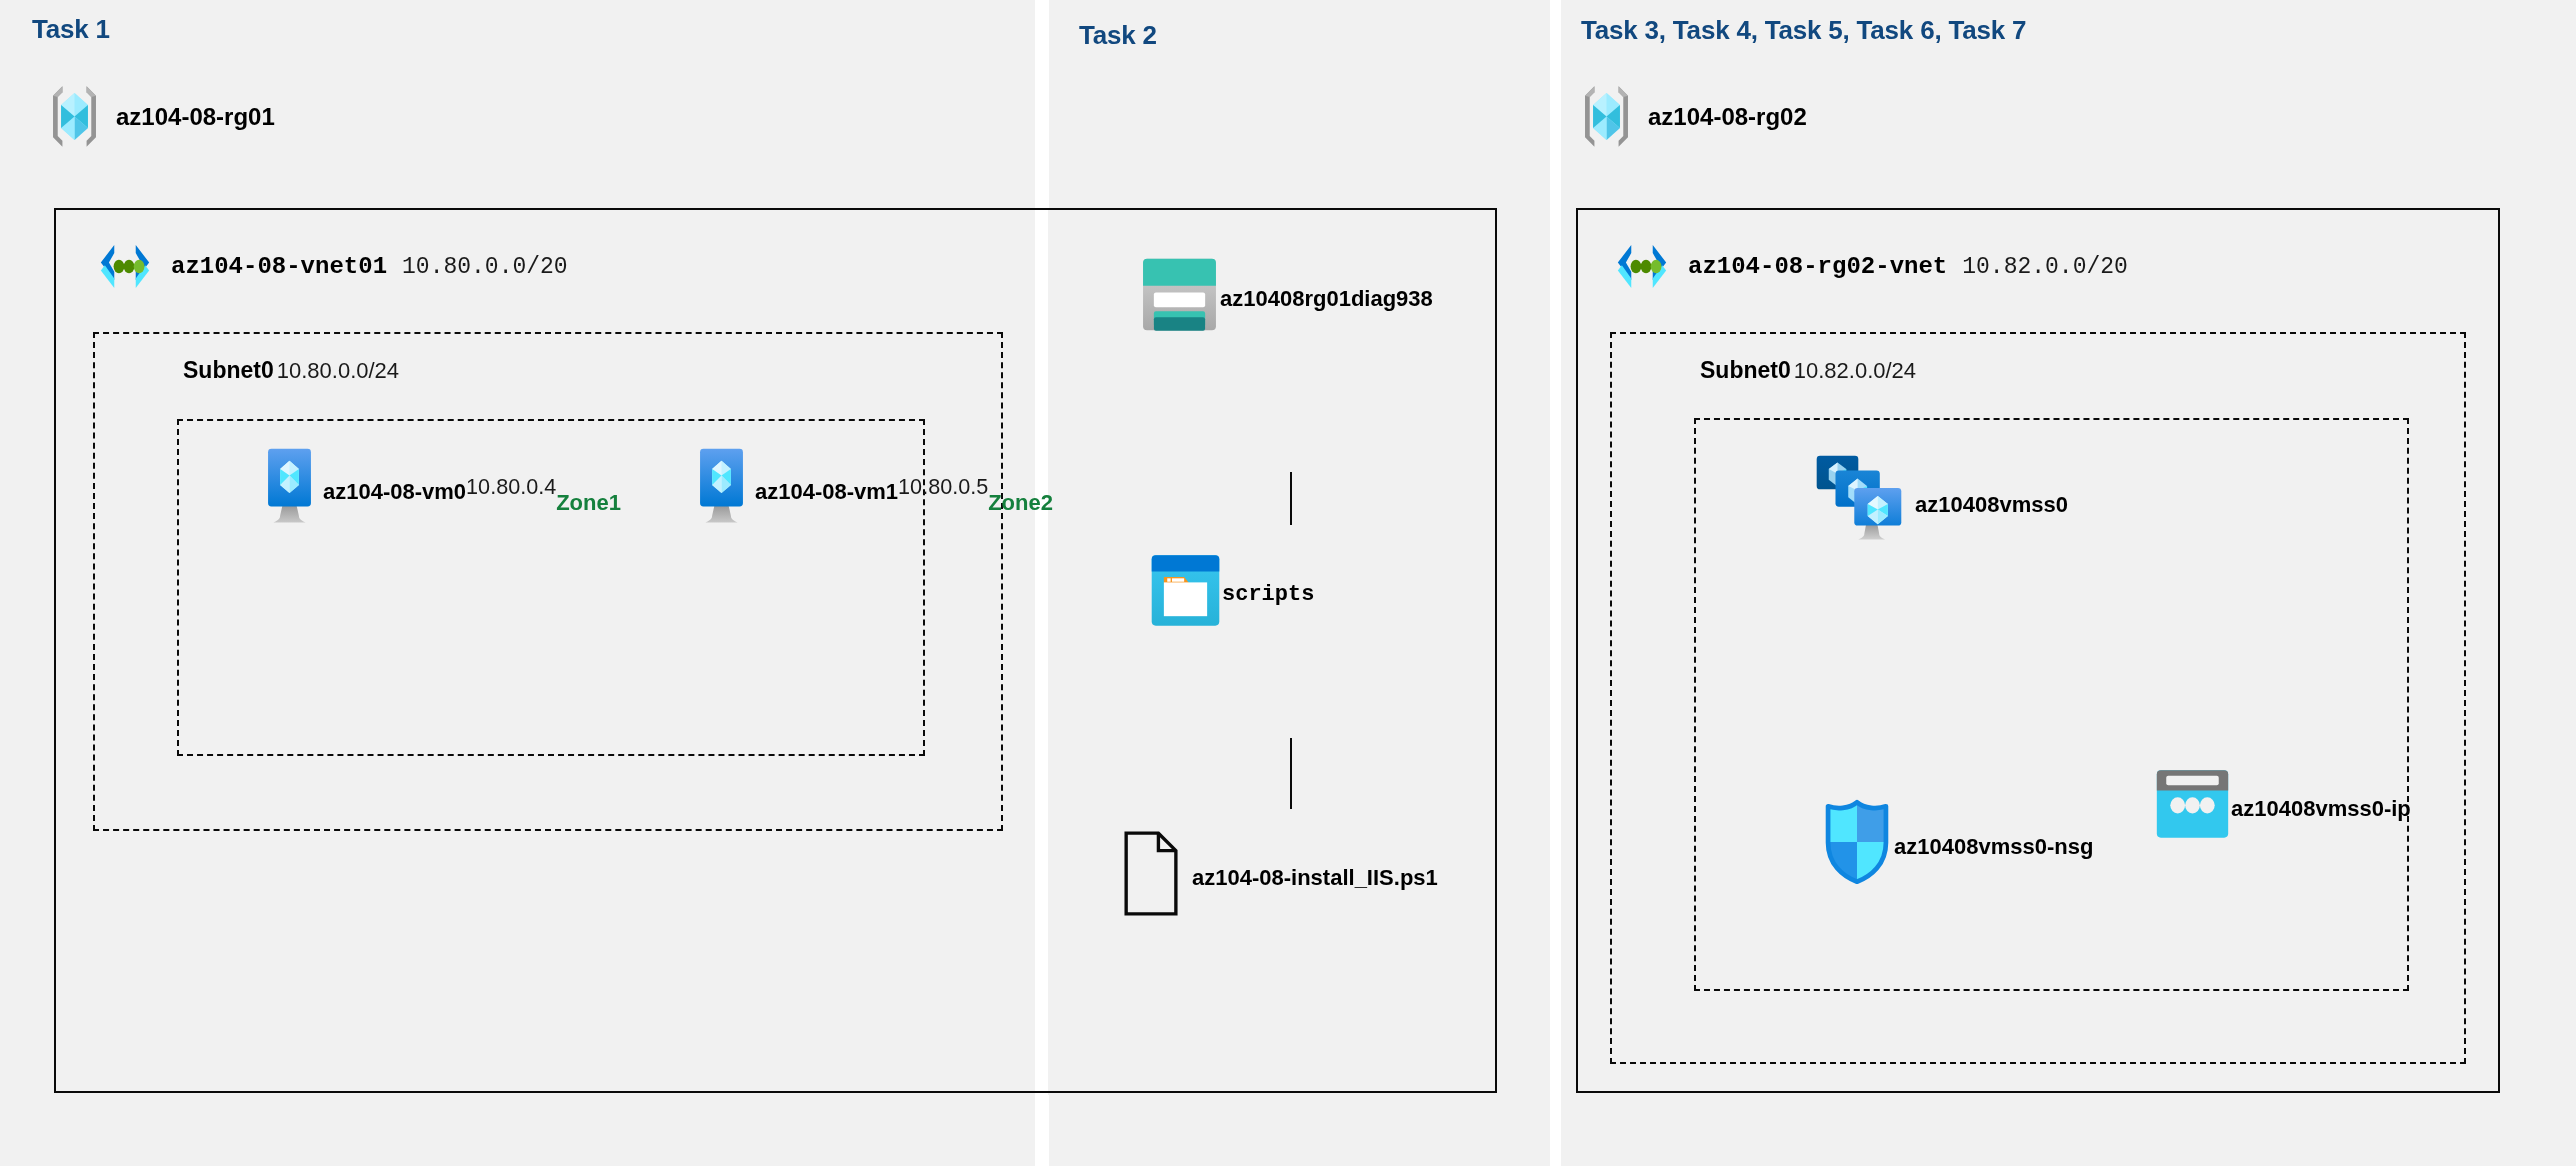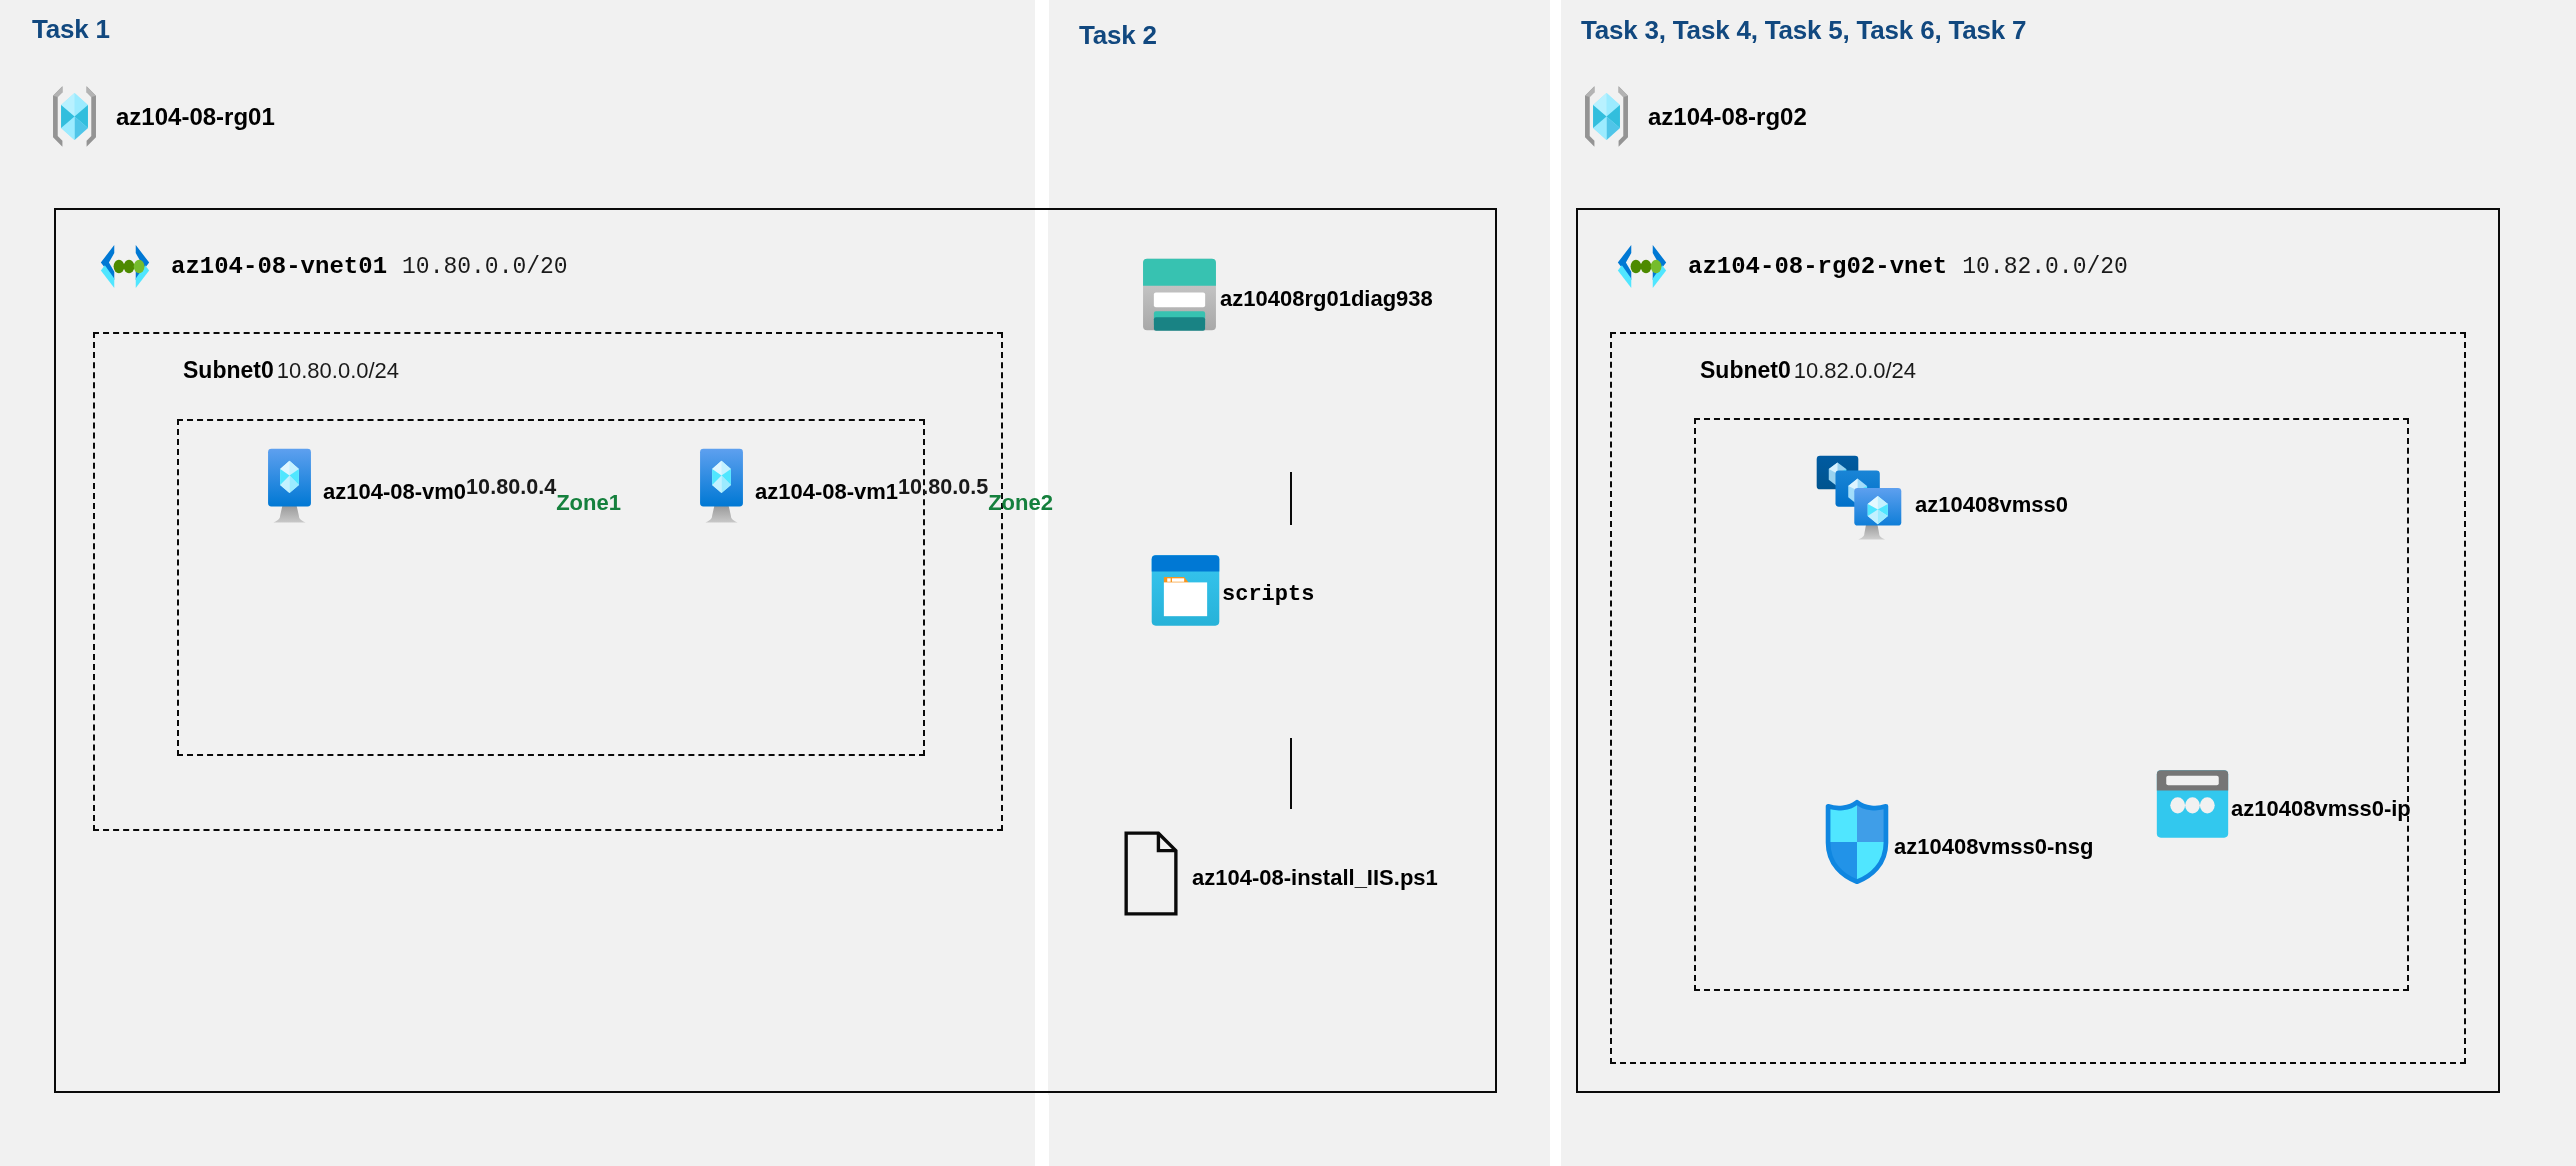--- a/index.html
+++ b/index.html
@@ -79,21 +79,21 @@
   #zones-box  { left: 177px;  top: 419px; width: 748px; height: 337px; }
   #vmss-box   { left: 1694px; top: 418px; width: 715px; height: 573px; }
 
   
   .node { position: absolute; display: flex; flex-direction: row; align-items: center; }
   .node-caption {
     font-size: 22px; font-weight: bold; color: #000; text-align: center;
     white-space: nowrap; margin-top: 10.8px; line-height: 1.22;
   }
   .node-sub {
-    font-size: 21.6px; font-weight: bold; color: #1a1a1a; text-align: left;
+    font-size: 21.6px; font-weight: normal; color: #1a1a1a; text-align: left;
     white-space: nowrap; line-height: 1.3;
   }
   .node-zone {
     font-size: 22px; font-weight: bold; color: #15803d; text-align: center;
     white-space: nowrap; margin-top: 32px;
   }
 
   
   #node-vm0   { left: 256px;  top: 446px; width: 202px; }
   #node-vm1   { left: 688px; top: 446px; width: 202px; }

